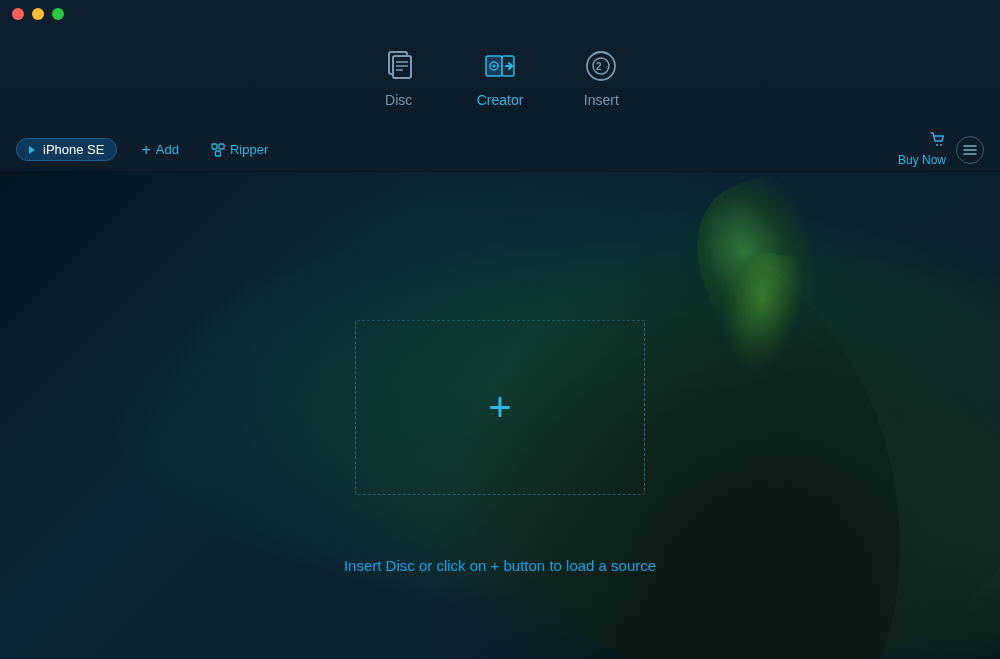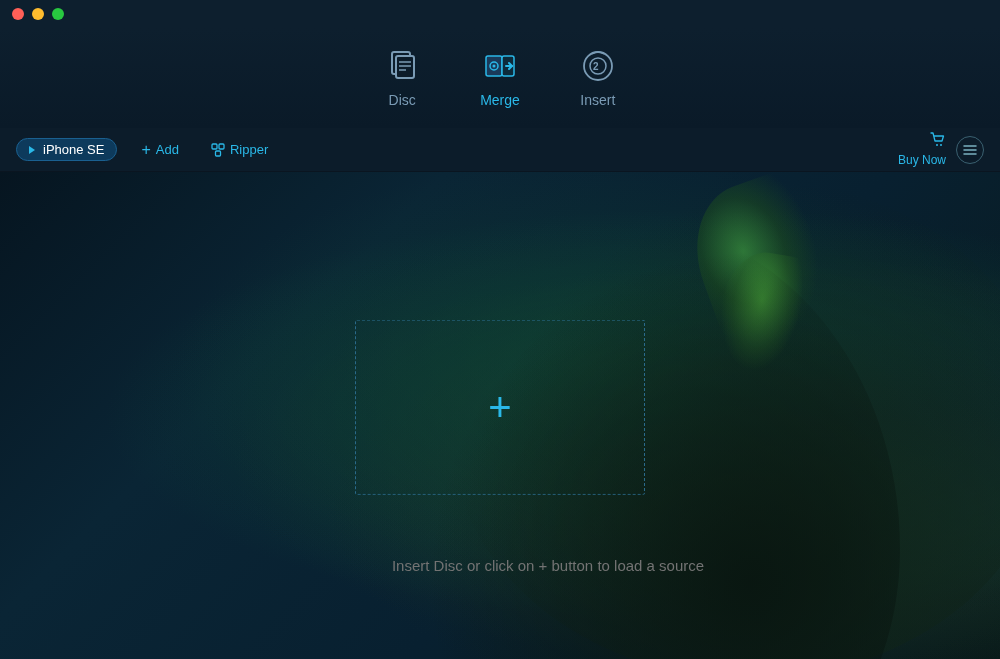--- a/index.html
+++ b/index.html
@@ -177,26 +177,25 @@
       font-weight: 200;
       line-height: 1;
     }
 
     .drop-text {
       position: absolute;
       bottom: -85px;
       left: 50%;
       transform: translateX(-50%);
       text-align: center;
-      color: #737373;
+      color: #0ea5e9;
       font-size: 15px;
       line-height: 1.7;
       white-space: nowrap;
       z-index: 2;
-      margin-left: 48px;
     }
 
     
     svg { display: block; }
   </style>
 </head>
 <body>
 
 <div class="title-bar">
   <span class="traffic-light tl-close"></span>
@@ -223,21 +222,21 @@
     <div class="nav-icon">
       <svg width="36" height="36" viewBox="0 0 36 36" fill="none">
         <rect x="4" y="8" width="16" height="20" rx="2" fill="#1a3a5a" stroke="#2ab8e8" stroke-width="1.5"></rect>
         <rect x="20" y="8" width="12" height="20" rx="2" fill="#0d2a3a" stroke="#2ab8e8" stroke-width="1.5"></rect>
         <path d="M24 18 L30 18" stroke="#2ab8e8" stroke-width="2" stroke-linecap="round"></path>
         <path d="M27 15 L30 18 L27 21" stroke="#2ab8e8" stroke-width="2" stroke-linecap="round" stroke-linejoin="round"></path>
         <circle cx="12" cy="18" r="4" fill="none" stroke="#2ab8e8" stroke-width="1.5"></circle>
         <circle cx="12" cy="18" r="1.5" fill="#2ab8e8"></circle>
       </svg>
     </div>
-    <span style="color:#2ab8e8">Merge</span>
+    <span style="color:#2ab8e8">Creator</span>
   </div>
 
 
   <div class="nav-item">
     <div class="nav-icon">
       <svg width="36" height="36" viewBox="0 0 36 36" fill="none">
         <circle cx="18" cy="18" r="14" fill="none" stroke="#7a9bb5" stroke-width="1.8"></circle>
         <circle cx="18" cy="18" r="8" fill="none" stroke="#7a9bb5" stroke-width="1.5"></circle>
         <path d="M12 6 Q18 2 24 6" stroke="#7a9bb5" stroke-width="1.5" fill="none"></path>
         <text x="13" y="22" font-size="10" fill="#7a9bb5" font-weight="bold">2</text>

